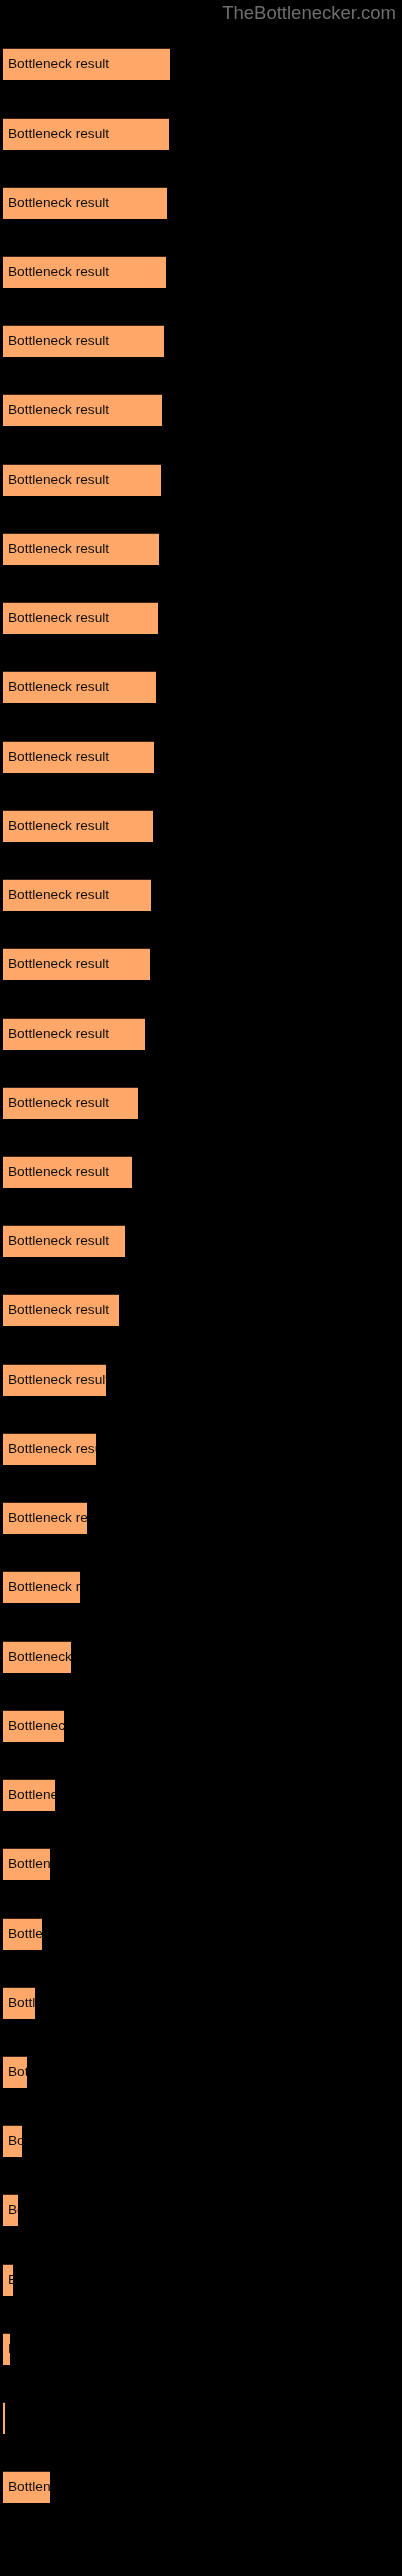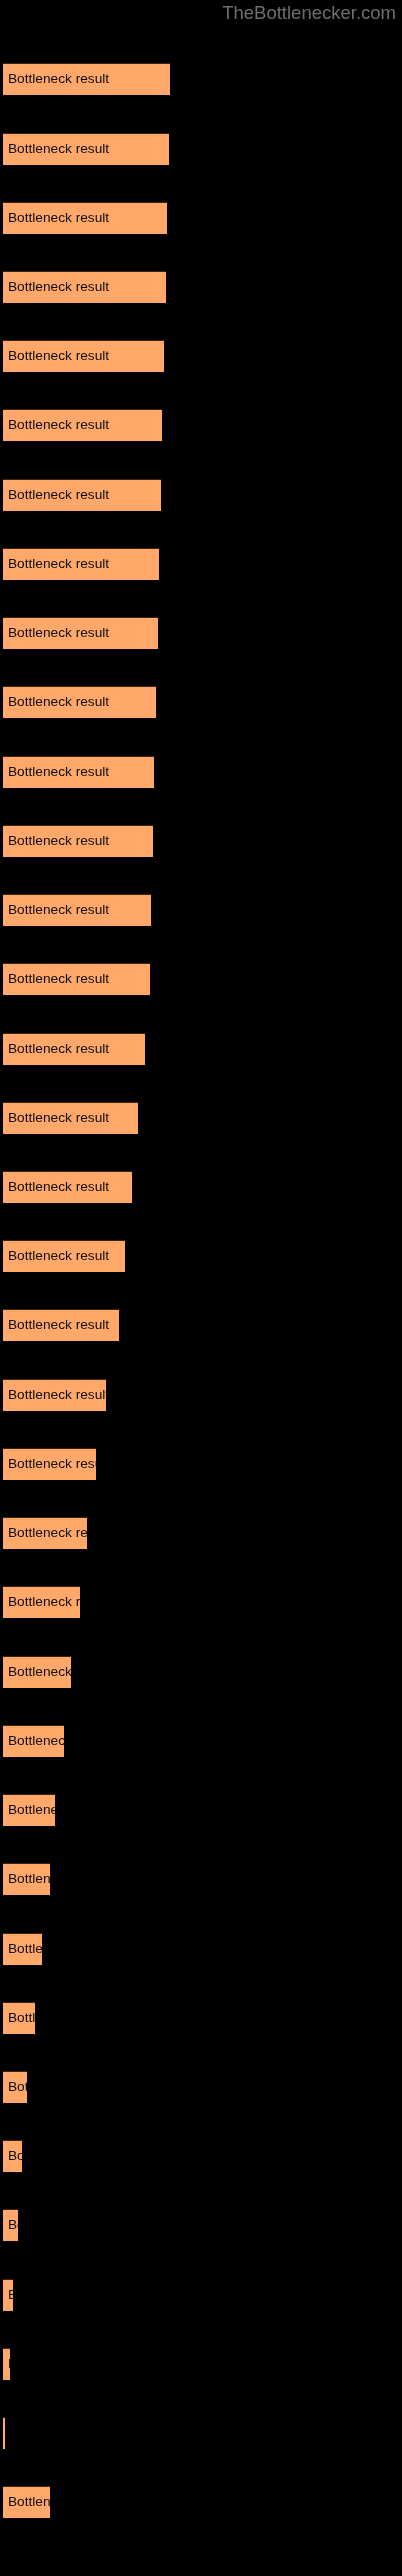--- a/index.html
+++ b/index.html
@@ -21,21 +21,21 @@
     background:#ffa86a;
     border-top:1.6px solid #3a2316;
     box-sizing:border-box;
   }
   .bar-label{
     position:absolute;left:4.8px;top:0;height:32px;line-height:32px;
     font-size:13.7px;color:#0d0d0d;white-space:nowrap;
     font-family:"Liberation Sans","DejaVu Sans",sans-serif;
     overflow:hidden;
   }
-  .clip{position:absolute;left:0;top:15px;height:40px;overflow:hidden;}
+  .clip{position:absolute;left:0;top:0;height:40px;overflow:hidden;}
 </style>
 </head>
 <body>
 
 <div id="watermark">TheBottlenecker.com</div>
 
 <div id="chart">
     <div class="bar-row" style="top: 48px; width: 167px; height: 32px;">
       <div class="clip" style="width: 167px;">
         <div class="bar" style="width: 167px; background: rgb(255, 168, 106); border-top-color: rgb(58, 35, 22);"></div>

